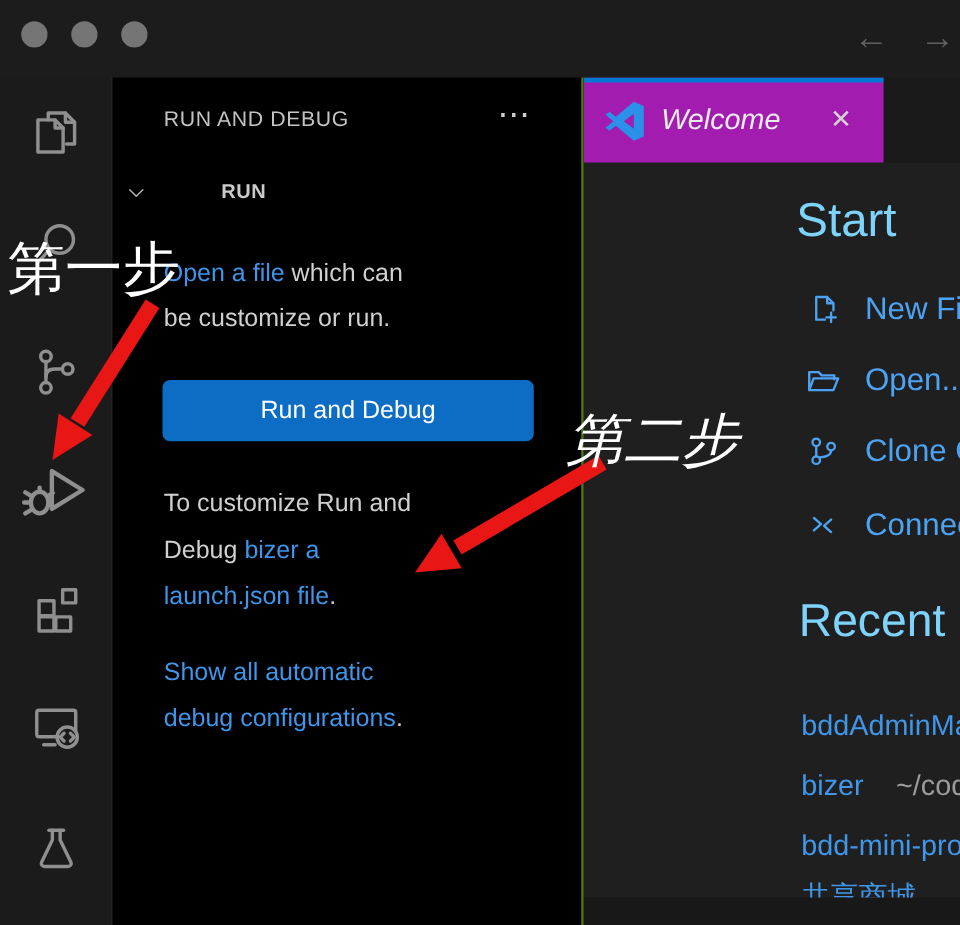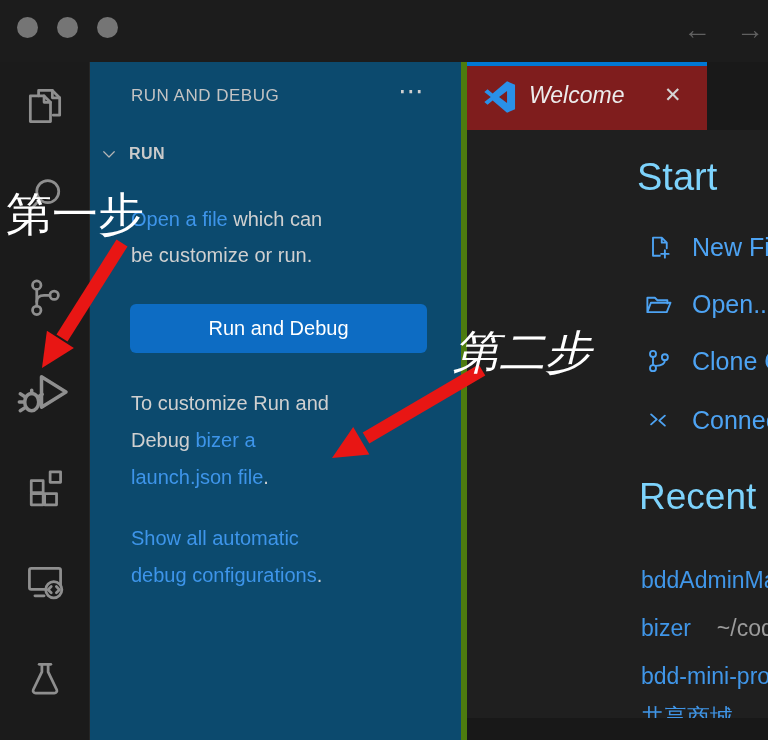--- a/index.html
+++ b/index.html
@@ -14,40 +14,40 @@
 
   
   #activitybar { left:0; top:62px; width:90px; height:678px; background:#1b1b1b;
                  border-right:1px solid #262626; }
   .ab-icon { left:23px; width:44px; height:44px; }
   .ab-icon svg { width:100%; height:100%; stroke:#8f8f8f; fill:none;
                  stroke-width:1.5; stroke-linecap:round; stroke-linejoin:round; }
   #ab-debug { left:17px; width:56px; height:56px; }
 
   
-  #sidebar { left:90px; top:62px; width:377px; height:678px; background:#0c4a6e;
-             border-right:6px solid #4d7c0f; }
+  #sidebar { left:90px; top:62px; width:377px; height:678px; background:#000000;
+             border-right:2px solid #4d7c0f; }
   .sb-title { left:41px; top:24px; font-size:17px; letter-spacing:.5px; color:#c3c3c3; }
   .sb-dots  { left:308px; top:14px; font-size:26px; color:#cfcfcf; letter-spacing:2px; }
-  .sb-run-row { left:10px; top:80px; height:24px; display:flex; align-items:center; }
+  .sb-run-row { left:10px; top:80px; height:24px; display:flex; align-items:center;gap:48px; }
   .sb-run-row svg { width:18px; height:18px; stroke:#b5b5b5; fill:none; stroke-width:1.6;
                     stroke-linecap:round; stroke-linejoin:round; }
   .sb-run-label { margin-left:11px; font-size:16px; font-weight:bold; color:#cacaca; letter-spacing:.4px; }
   .sb-par { left:41px; width:300px; font-size:20px; line-height:36px; color:#d0d0d0; }
   #sb-p1 { top:139px; }
   #sb-p2 { top:323px; line-height:37px; }
   #sb-p3 { top:458px; line-height:37px; }
   .lnk { color:#3e95ea; cursor:pointer; }
   #run-btn { left:40px; top:242px; width:297px; height:49px; background:#0d6cc3;
              border:none; border-radius:6px; color:#ffffff; font-size:20px;
              font-family:inherit; cursor:pointer; }
 
   
   #editor { left:467px; top:62px; width:301px; height:678px; background:#1f1f1f; overflow:hidden; }
-  #tab { left:0; top:0; width:240px; height:68px; background:#7f1d1d;
+  #tab { left:0; top:0; width:240px; height:68px; background:#a21caf;
          border-top:4px solid #0078d4; }
   #tabstrip-rest { left:240px; top:0; width:61px; height:68px; background:#191919; }
   .tab-logo { left:17px; top:15px; width:32px; height:32px; }
   .tab-title { left:62px; top:16px; font-size:23px; font-style:italic; color:#ececec; }
   .tab-close { left:197px; top:17px; font-size:21px; color:#d4d4d4; cursor:pointer; }
   .ed-heading { color:#7dd3fc; }
   #start-heading { left:170px; top:94px; font-size:38px; }
   #recent-heading { left:172px; top:414px; font-size:37px; }
   .start-item { left:176px; height:34px; display:flex; align-items:center; white-space:nowrap; cursor:pointer; }
   .start-item svg { width:30px; height:30px; stroke:#4da3f3; fill:none; stroke-width:1.5;

